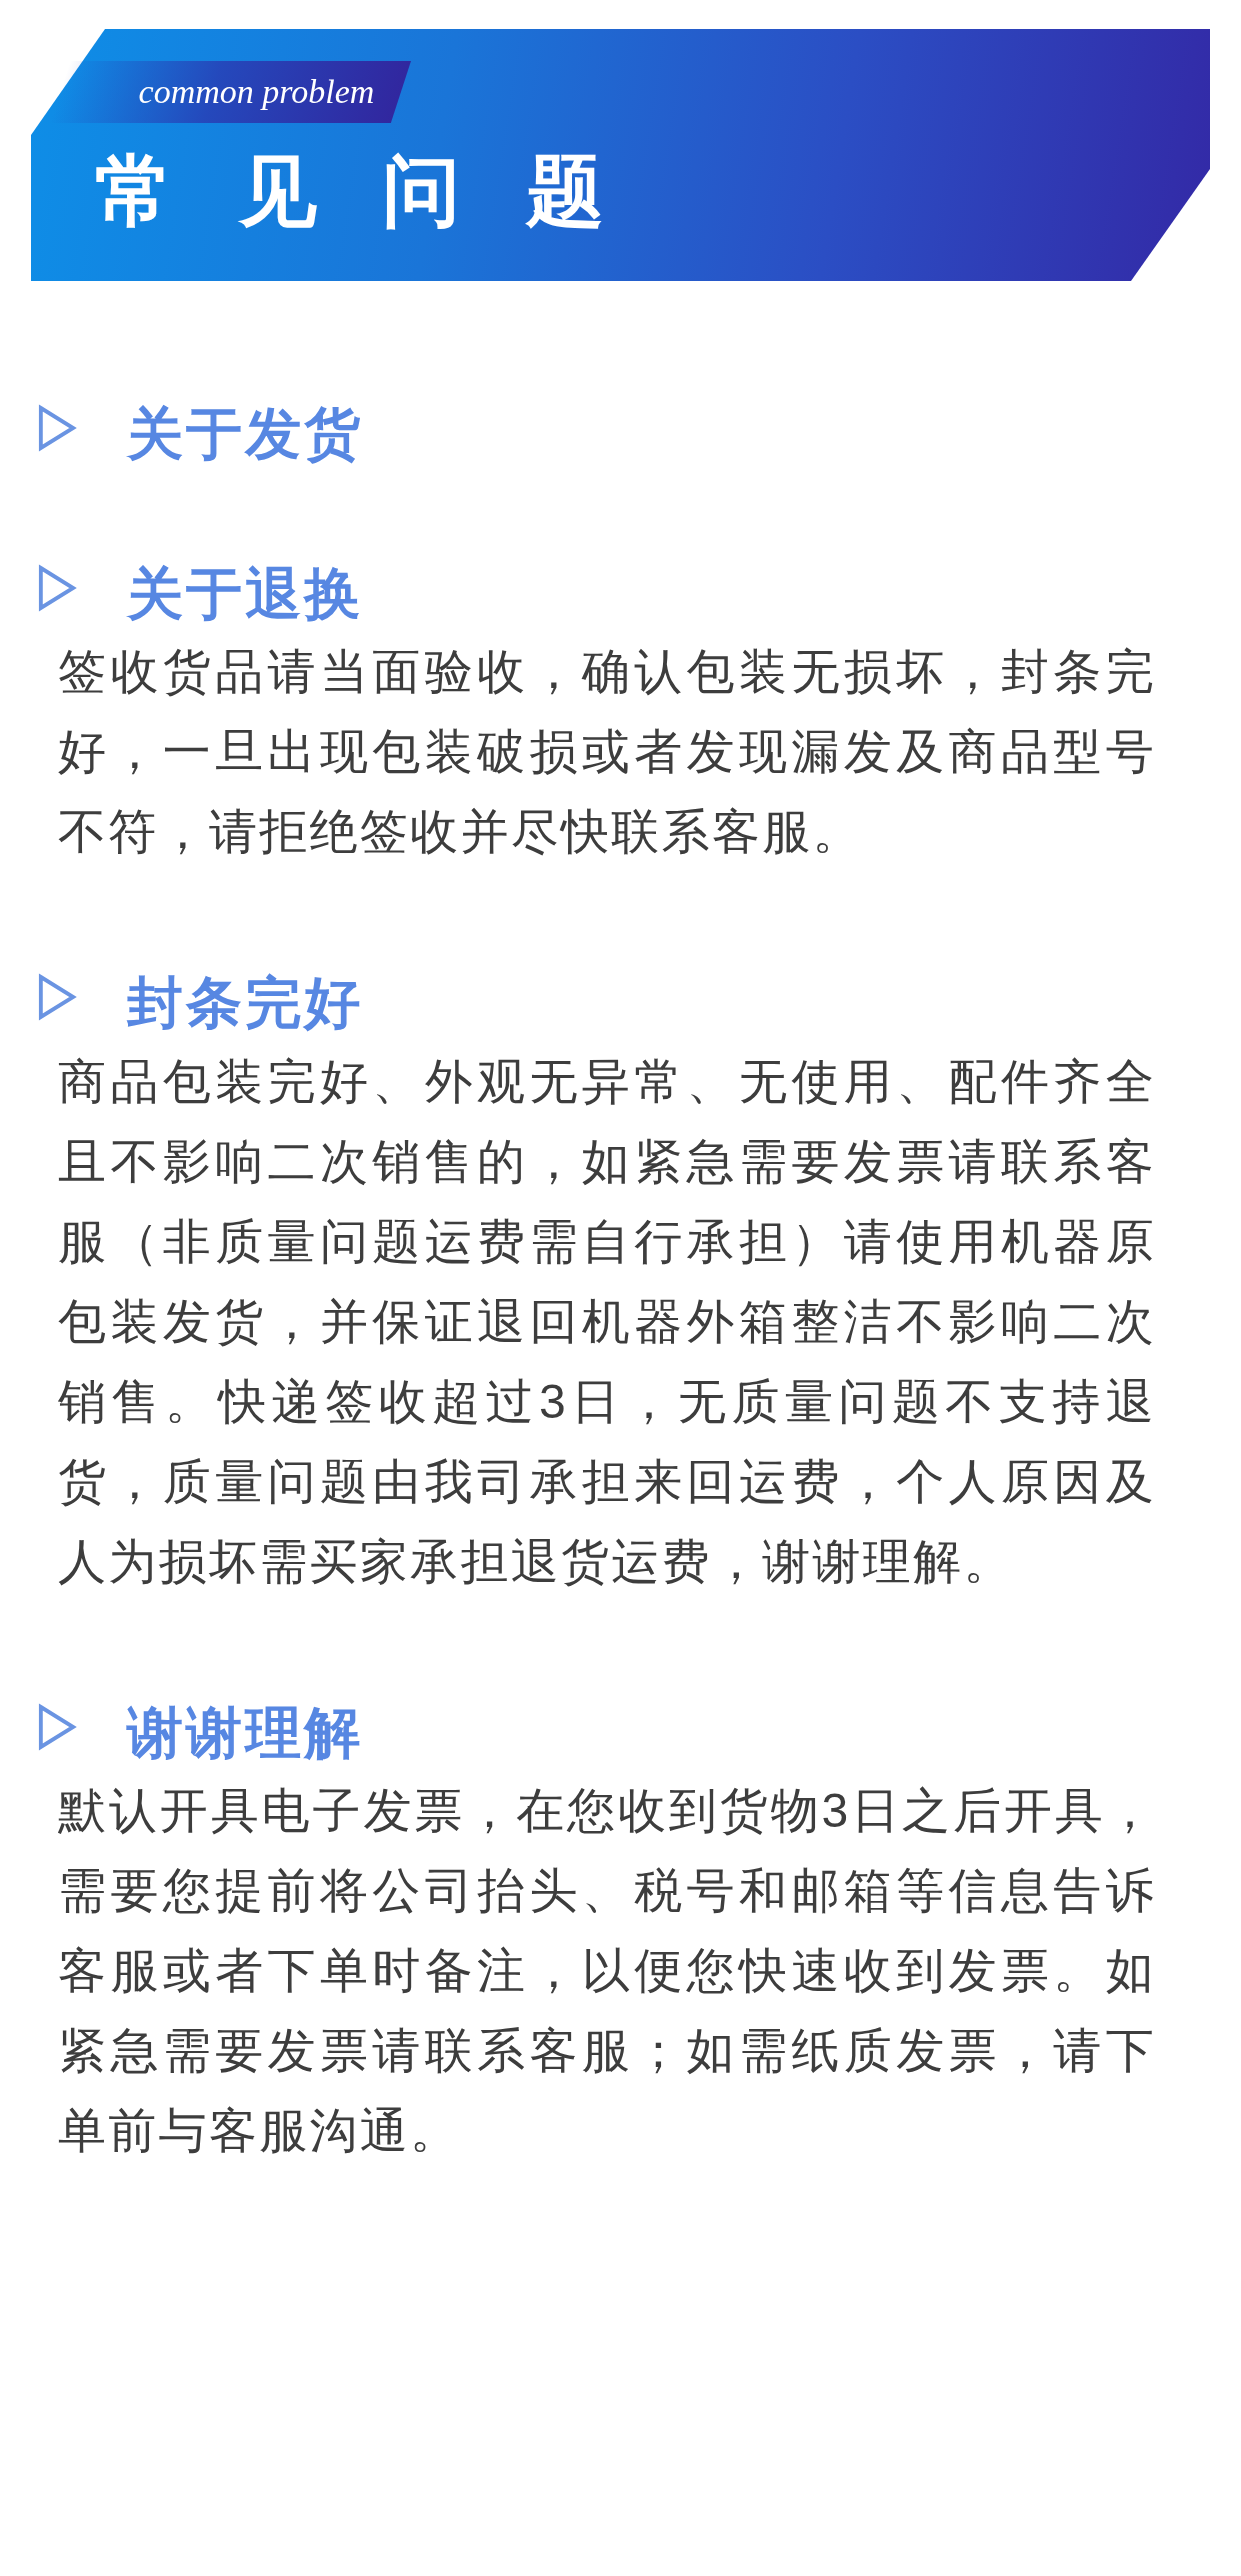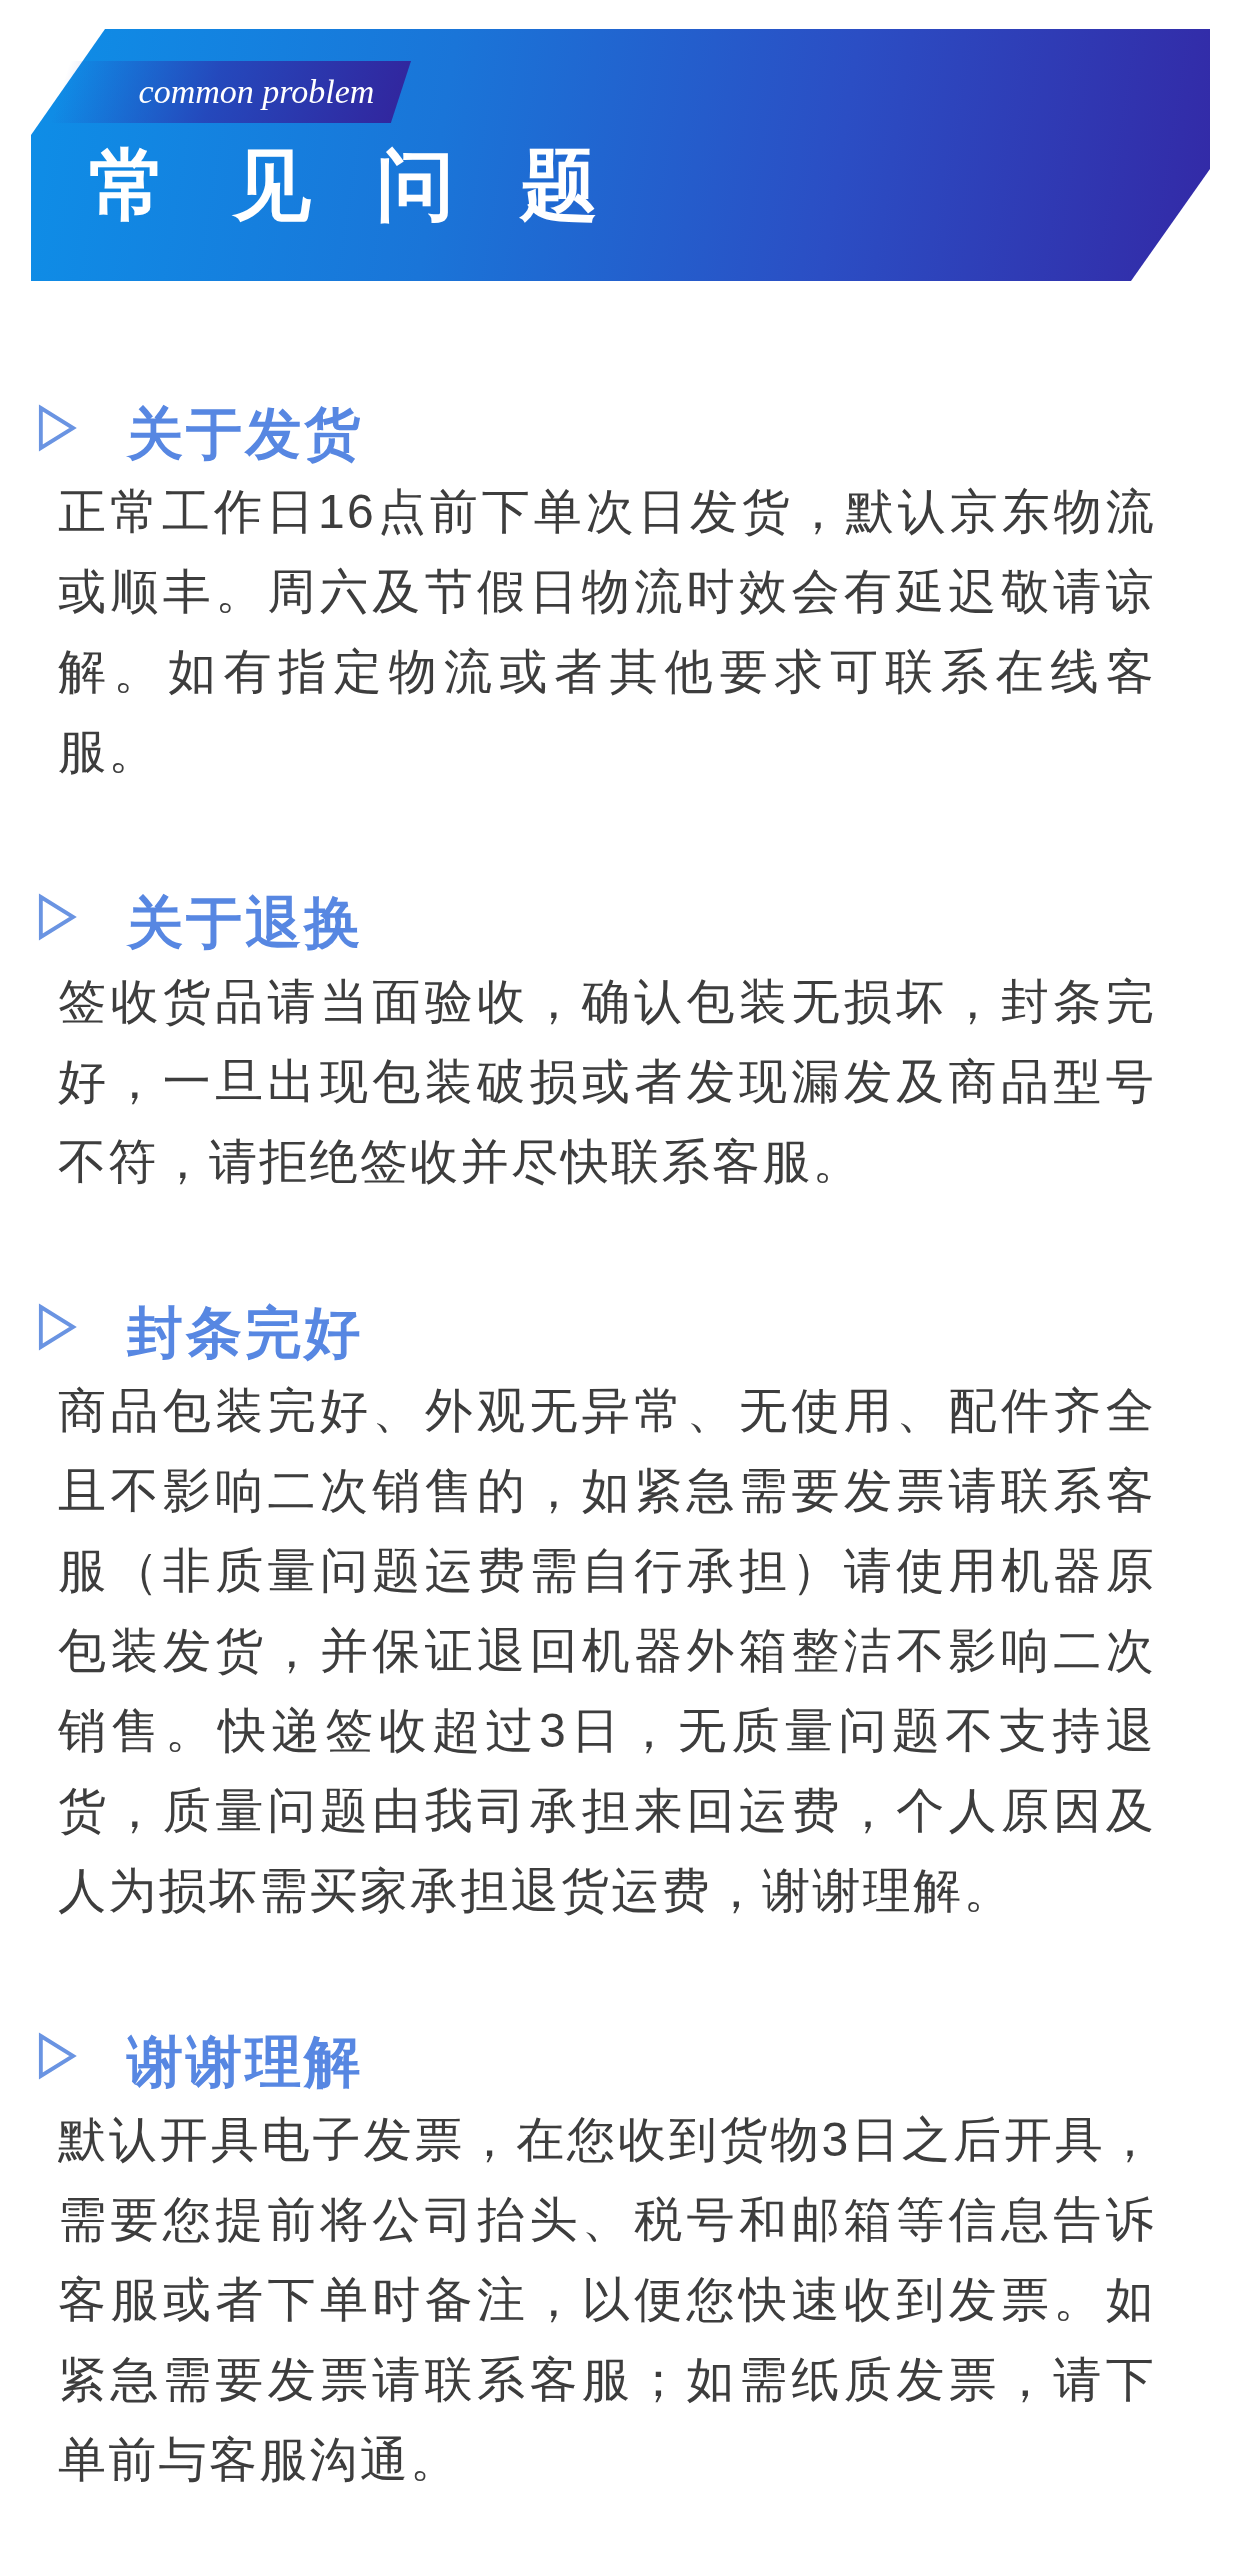--- a/index.html
+++ b/index.html
@@ -49,21 +49,21 @@
     font-family: "Liberation Serif", serif;
     font-style: italic;
     font-size: 34px;
     color: #ffffff;
     white-space: nowrap;
   }
   .banner-title {
     position: absolute;
     left: 54px;
     top: 112px;
-    margin: 4px;
+    margin: 10px;
     font-size: 78px;
     line-height: 81px;
     font-weight: bold;
     color: #ffffff;
     letter-spacing: 22px;
     white-space: nowrap;
   }
 
   
   .faq-section {
@@ -112,21 +112,20 @@
     <h1 class="banner-title">常 见 问 题</h1>
   </header>
 
   <section class="faq-section first">
     <div class="heading-row">
       <svg class="tri-icon" viewBox="0 0 52 62">
         <polygon points="5,5 47,31 5,57" fill="none" stroke="#6a94e2" stroke-width="5"></polygon>
       </svg>
       <h2 class="section-heading">关于发货</h2>
     </div>
-    <p class="section-body">正常工作日16点前下单次日发货，默认京东物流或顺丰。周六及节假日物流时效会有延迟敬请谅解。如有指定物流或者其他要求可联系在线客服。</p>
   </section>
 
   <section class="faq-section">
     <div class="heading-row">
       <svg class="tri-icon" viewBox="0 0 52 62">
         <polygon points="5,5 47,31 5,57" fill="none" stroke="#6a94e2" stroke-width="5"></polygon>
       </svg>
       <h2 class="section-heading">关于退换</h2>
     </div>
     <p class="section-body">签收货品请当面验收，确认包装无损坏，封条完好，一旦出现包装破损或者发现漏发及商品型号不符，请拒绝签收并尽快联系客服。</p>

